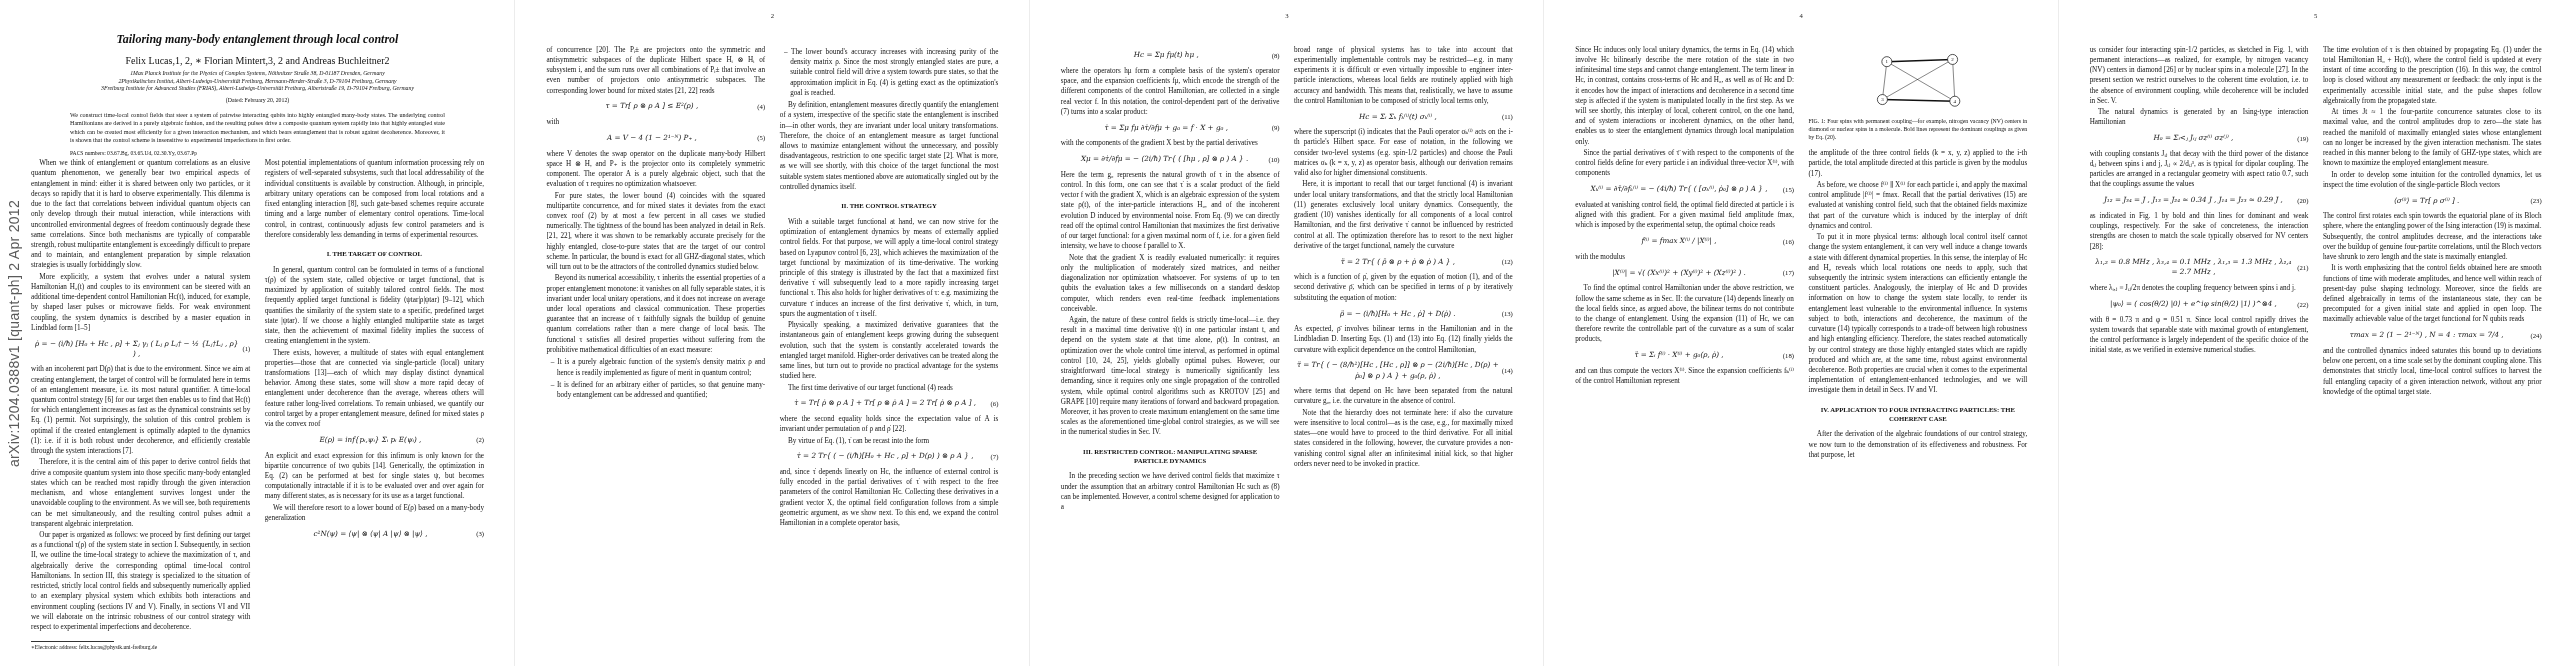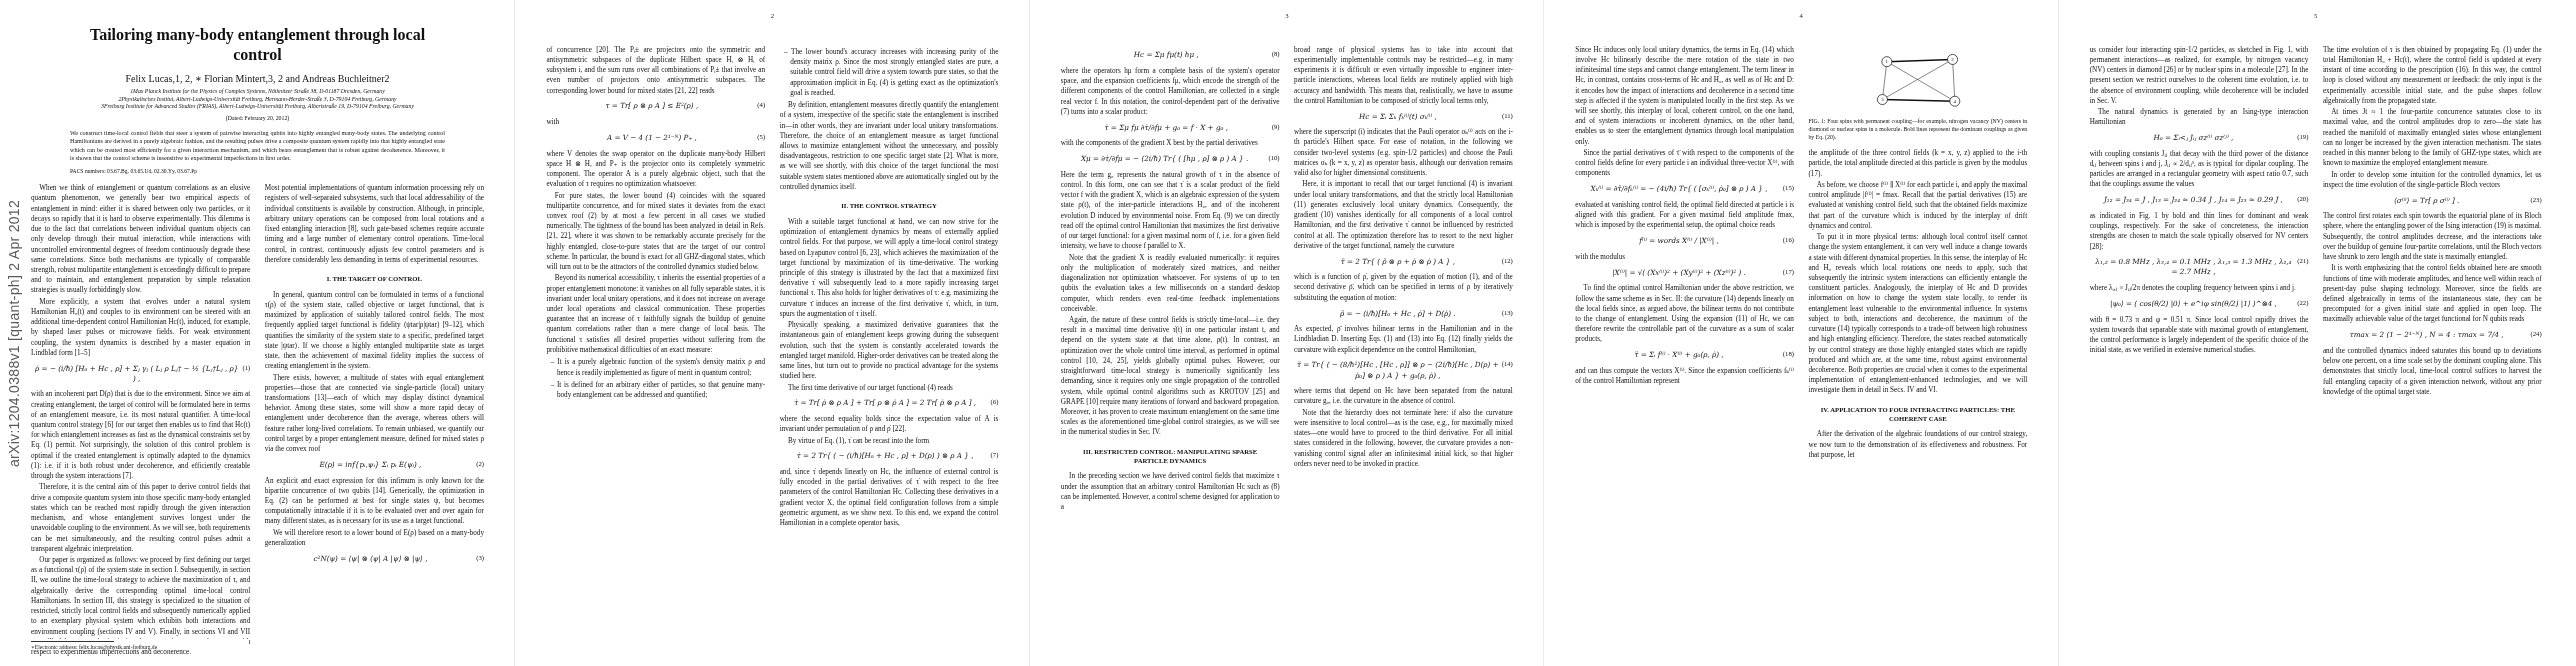--- a/index.html
+++ b/index.html
@@ -9,34 +9,34 @@
     font-family:"Liberation Serif","DejaVu Serif","DejaVu Sans",serif;color:#111;
   }
   .strip{display:flex;width:2576px;height:667px;}
   .page{
     position:relative;width:515px;height:667px;box-sizing:border-box;
     padding:16.7px 31px 19px;overflow:hidden;background:#ffffff;flex:0 0 auto;
   }
   .page + .page{border-left:0.6px solid #ececec;margin-left:-0.6px;}
   .pageno{position:absolute;top:12.2px;left:0;right:0;text-align:center;font-size:6.7px;color:#222;}
   .front{text-align:center;}
-  .title{font-size:16px;font-weight:bold;margin:8px 33px 0;line-height:1.25;}
+  .title{font-size:12px;font-weight:bold;margin:15px 33px 0;line-height:1.25;font-style:italic;}
   .authors{font-size:10px;margin-top:8.3px;}
   .affil p{margin:0;font-size:5.8px;font-style:italic;line-height:1.32;}
   .affil{margin-top:3.9px;}
   .dated{font-size:5.8px;margin-top:4.4px;}
   .abstract{font-size:6.1px;text-align:justify;margin:7.8px 39px 0;line-height:1.38;}
   .pacs{font-size:5.6px;text-align:left;margin:5.6px 39px 0;}
-  .cols{display:flex;gap:14.5px;margin-top:9px;text-align:left;}
+  .cols{display:flex;gap:14.5px;margin-top:2px;text-align:left;}
   .body-start{margin-top:28px;}
   .col{flex:1;min-width:0;}
   .para{font-size:7.2px;line-height:1.42;text-align:justify;margin:0 0 1.1px;text-indent:8.3px;}
   .para.ni{text-indent:0;}
   .sec{font-size:6.7px;font-weight:bold;text-align:center;margin:9px 6.7px 6.7px;line-height:1.35;}
-  .eq{display:flex;margin:5.6px 0;}
+  .eq{display:flex;align-items:center;margin:5.6px 0;}
   .eq-body{flex:1;text-align:center;font-style:italic;font-size:7.2px;
     font-family:"DejaVu Serif","DejaVu Sans",serif;line-height:1.4;padding:0 2.2px;}
   .eq-num{font-size:6.7px;font-style:normal;}
   .item{font-size:7.2px;line-height:1.42;text-align:justify;margin:2.2px 0 2.2px 4.4px;padding-left:6.1px;text-indent:-6.1px;}
   .fig{margin:1.1px 0 6.7px;text-align:center;}
   .figcap{font-size:5.8px;line-height:1.35;text-align:justify;margin-top:3.3px;}
   .stamp{
     position:absolute;left:5.6px;top:0;height:667px;writing-mode:vertical-rl;
     transform:rotate(180deg);text-align:center;
     font-family:"Liberation Sans","DejaVu Sans",sans-serif;
@@ -198,21 +198,21 @@
     <div class="cols body-start">
       <div class="col">
           <p class="para ni">Since Hc induces only local unitary dynamics, the terms in Eq. (14) which involve Hc bilinearly describe the mere rotation of the state in two infinitesimal time steps and cannot change entanglement. The term linear in Hc, in contrast, contains cross-terms of Hc and H₀, as well as of Hc and D: it encodes how the impact of interactions and decoherence in a second time step is affected if the system is manipulated locally in the first step. As we will see shortly, this interplay of local, coherent control, on the one hand, and of system interactions or incoherent dynamics, on the other hand, enables us to steer the entanglement dynamics through local manipulation only.</p>
           <p class="para">Since the partial derivatives of τ̈ with respect to the components of the control fields define for every particle i an individual three-vector X⁽ⁱ⁾, with components</p>
           <div class="eq">
             <span class="eq-body">Xₖ⁽ⁱ⁾ = ∂τ̈/∂fₖ⁽ⁱ⁾ = − (4i/ħ) Tr{ ( [σₖ⁽ⁱ⁾, ρ̇₀] ⊗ ρ ) A } ,</span>
             <span class="eq-num">(15)</span>
           </div>
           <p class="para ni">evaluated at vanishing control field, the optimal field directed at particle i is aligned with this gradient. For a given maximal field amplitude fmax, which is imposed by the experimental setup, the optimal choice reads</p>
           <div class="eq">
-            <span class="eq-body">f⁽ⁱ⁾ = words X⁽ⁱ⁾ / |X⁽ⁱ⁾| ,</span>
+            <span class="eq-body">f⁽ⁱ⁾ = fmax X⁽ⁱ⁾ / |X⁽ⁱ⁾| ,</span>
             <span class="eq-num">(16)</span>
           </div>
           <p class="para ni">with the modulus</p>
           <div class="eq">
             <span class="eq-body">|X⁽ⁱ⁾| = √( (Xx⁽ⁱ⁾)² + (Xy⁽ⁱ⁾)² + (Xz⁽ⁱ⁾)² ) .</span>
             <span class="eq-num">(17)</span>
           </div>
           <p class="para">To find the optimal control Hamiltonian under the above restriction, we follow the same scheme as in Sec. II: the curvature (14) depends linearly on the local fields since, as argued above, the bilinear terms do not contribute to the change of entanglement. Using the expansion (11) of Hc, we can therefore rewrite the controllable part of the curvature as a sum of scalar products,</p>
           <div class="eq">
             <span class="eq-body">τ̈ = Σᵢ f⁽ⁱ⁾ · X⁽ⁱ⁾ + g₀(ρ, ρ̇) ,</span>

